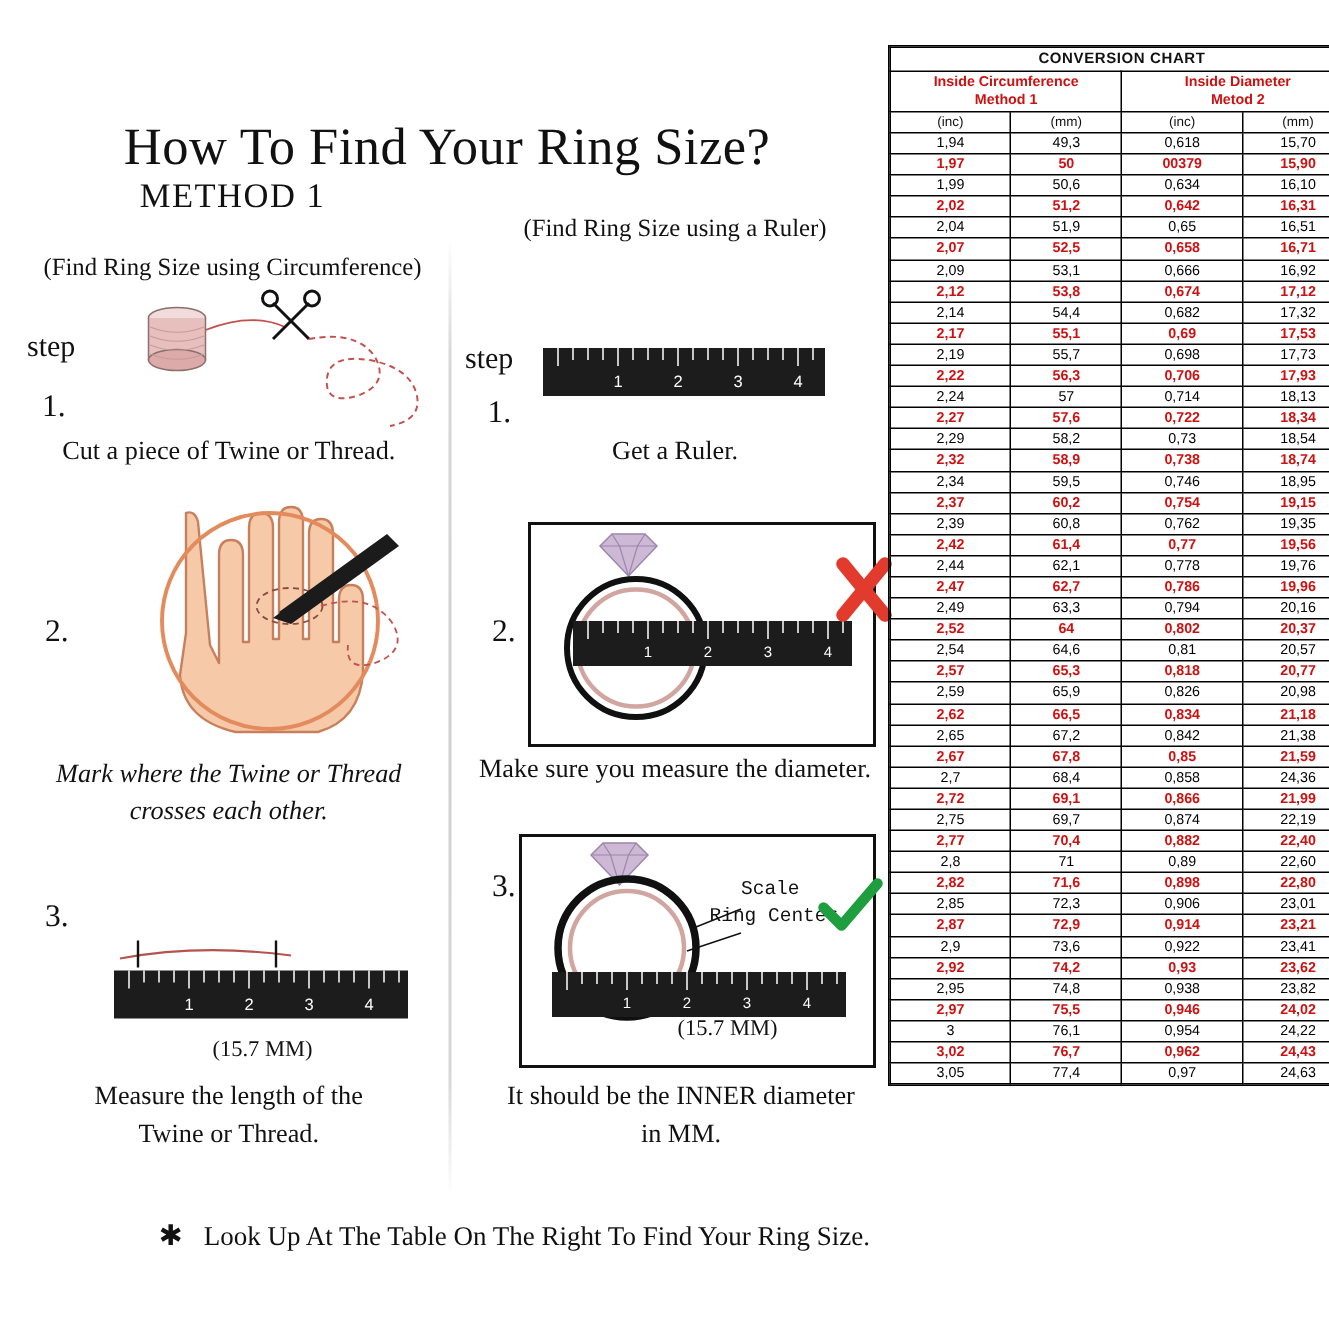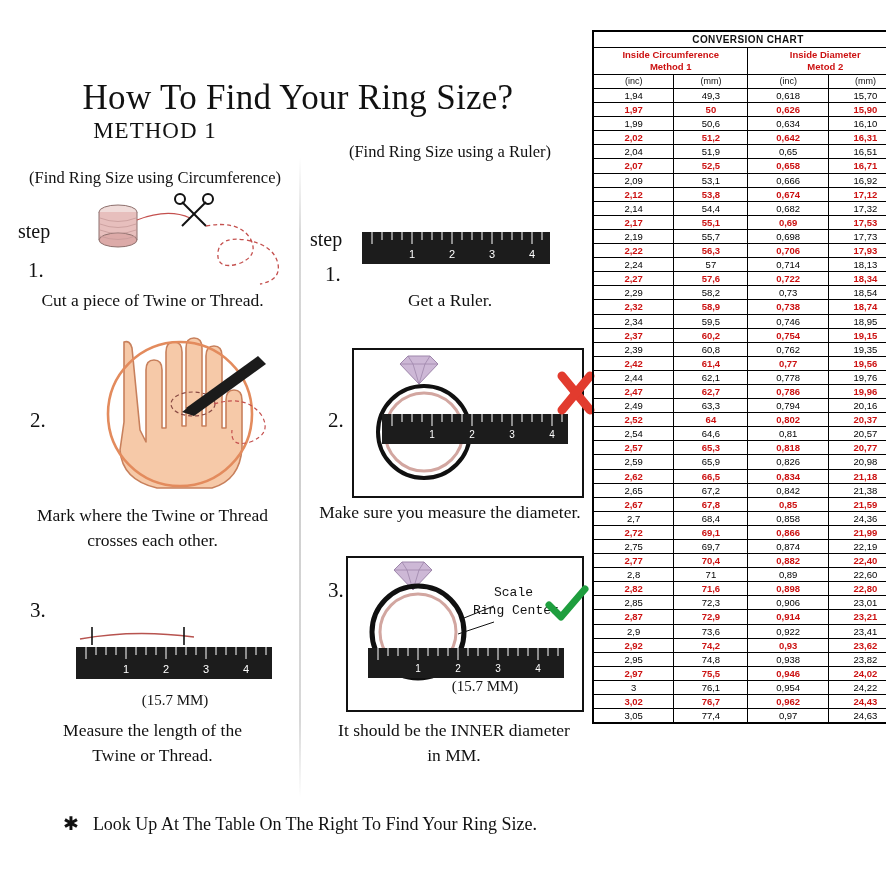--- a/index.html
+++ b/index.html
@@ -82,21 +82,21 @@
     position: absolute;
     font-size: 15px;
     text-align: center;
   }
 
   .footnote {
     position: absolute;
     left: 20px;
     top: 812px;
     width: 560px;
-    text-align: center;
+    text-align: right;
     font-size: 18px;
   }
   .footnote .star {
     font-size: 19px;
     margin-right: 14px;
   }
 
   
   .panel {
     position: absolute;
@@ -218,21 +218,21 @@
 
     <circle cx="118" cy="84" r="72" fill="none" stroke="#e38b5d" stroke-width="2.6"></circle>
 
     <ellipse cx="131" cy="74" rx="22" ry="12" fill="none" stroke="#8a4a44" stroke-width="1.2" stroke-dasharray="4 3"></ellipse>
     <path d="M152 74 Q185 64 200 86 Q210 104 188 112 Q168 118 170 100" stroke="#c4504e" stroke-width="1.2" fill="none" stroke-dasharray="4 3"></path>
 
     <path d="M124 78 L196 26 L204 34 L132 86 Z" fill="#1b1b1b"></path>
     <path d="M120 82 L132 86 L128 76 Z" fill="#1b1b1b"></path>
   </svg>
 
-  <div class="caption" style="left:10px; top:503px; width:285px;">Mark where the Twine or Thread<br>crosses each other.</div>
+  <div class="caption" style="left:10px; top:503px; width:285px;font-style:italic;">Mark where the Twine or Thread<br>crosses each other.</div>
 
   <div class="step-num" style="left:30px; top:598px;">3.</div>
 
   <svg style="position:absolute; left:74px; top:615px;" width="200" height="72" viewBox="0 0 200 72">
 
     <path d="M6 24 Q60 14 120 22" stroke="#b7534f" stroke-width="1.4" fill="none"></path>
     <line x1="18" y1="12" x2="18" y2="30" stroke="#111" stroke-width="1.6"></line>
     <line x1="110" y1="12" x2="110" y2="30" stroke="#111" stroke-width="1.6"></line>
 
     <rect x="2" y="32" width="196" height="32" fill="#1c1c1c"></rect>
@@ -443,21 +443,21 @@
           <tr class="blk">
             <td>1,94</td>
             <td>49,3</td>
             <td>0,618</td>
             <td>15,70</td>
             <td>5</td>
           </tr>
           <tr class="red">
             <td>1,97</td>
             <td>50</td>
-            <td>0,626</td>
+            <td>00379</td>
             <td>15,90</td>
             <td>5 1/4</td>
           </tr>
           <tr class="blk">
             <td>1,99</td>
             <td>50,6</td>
             <td>0,634</td>
             <td>16,10</td>
             <td>5 1/2</td>
           </tr>

